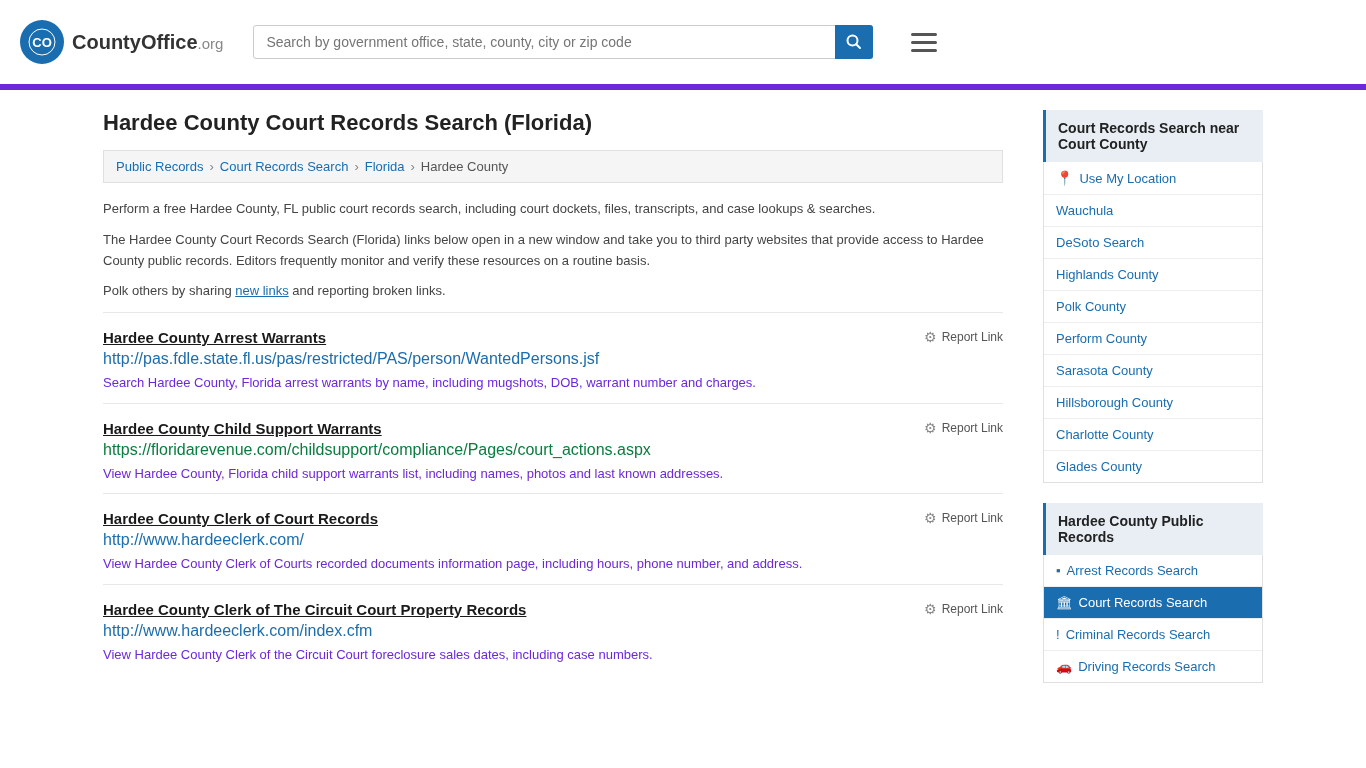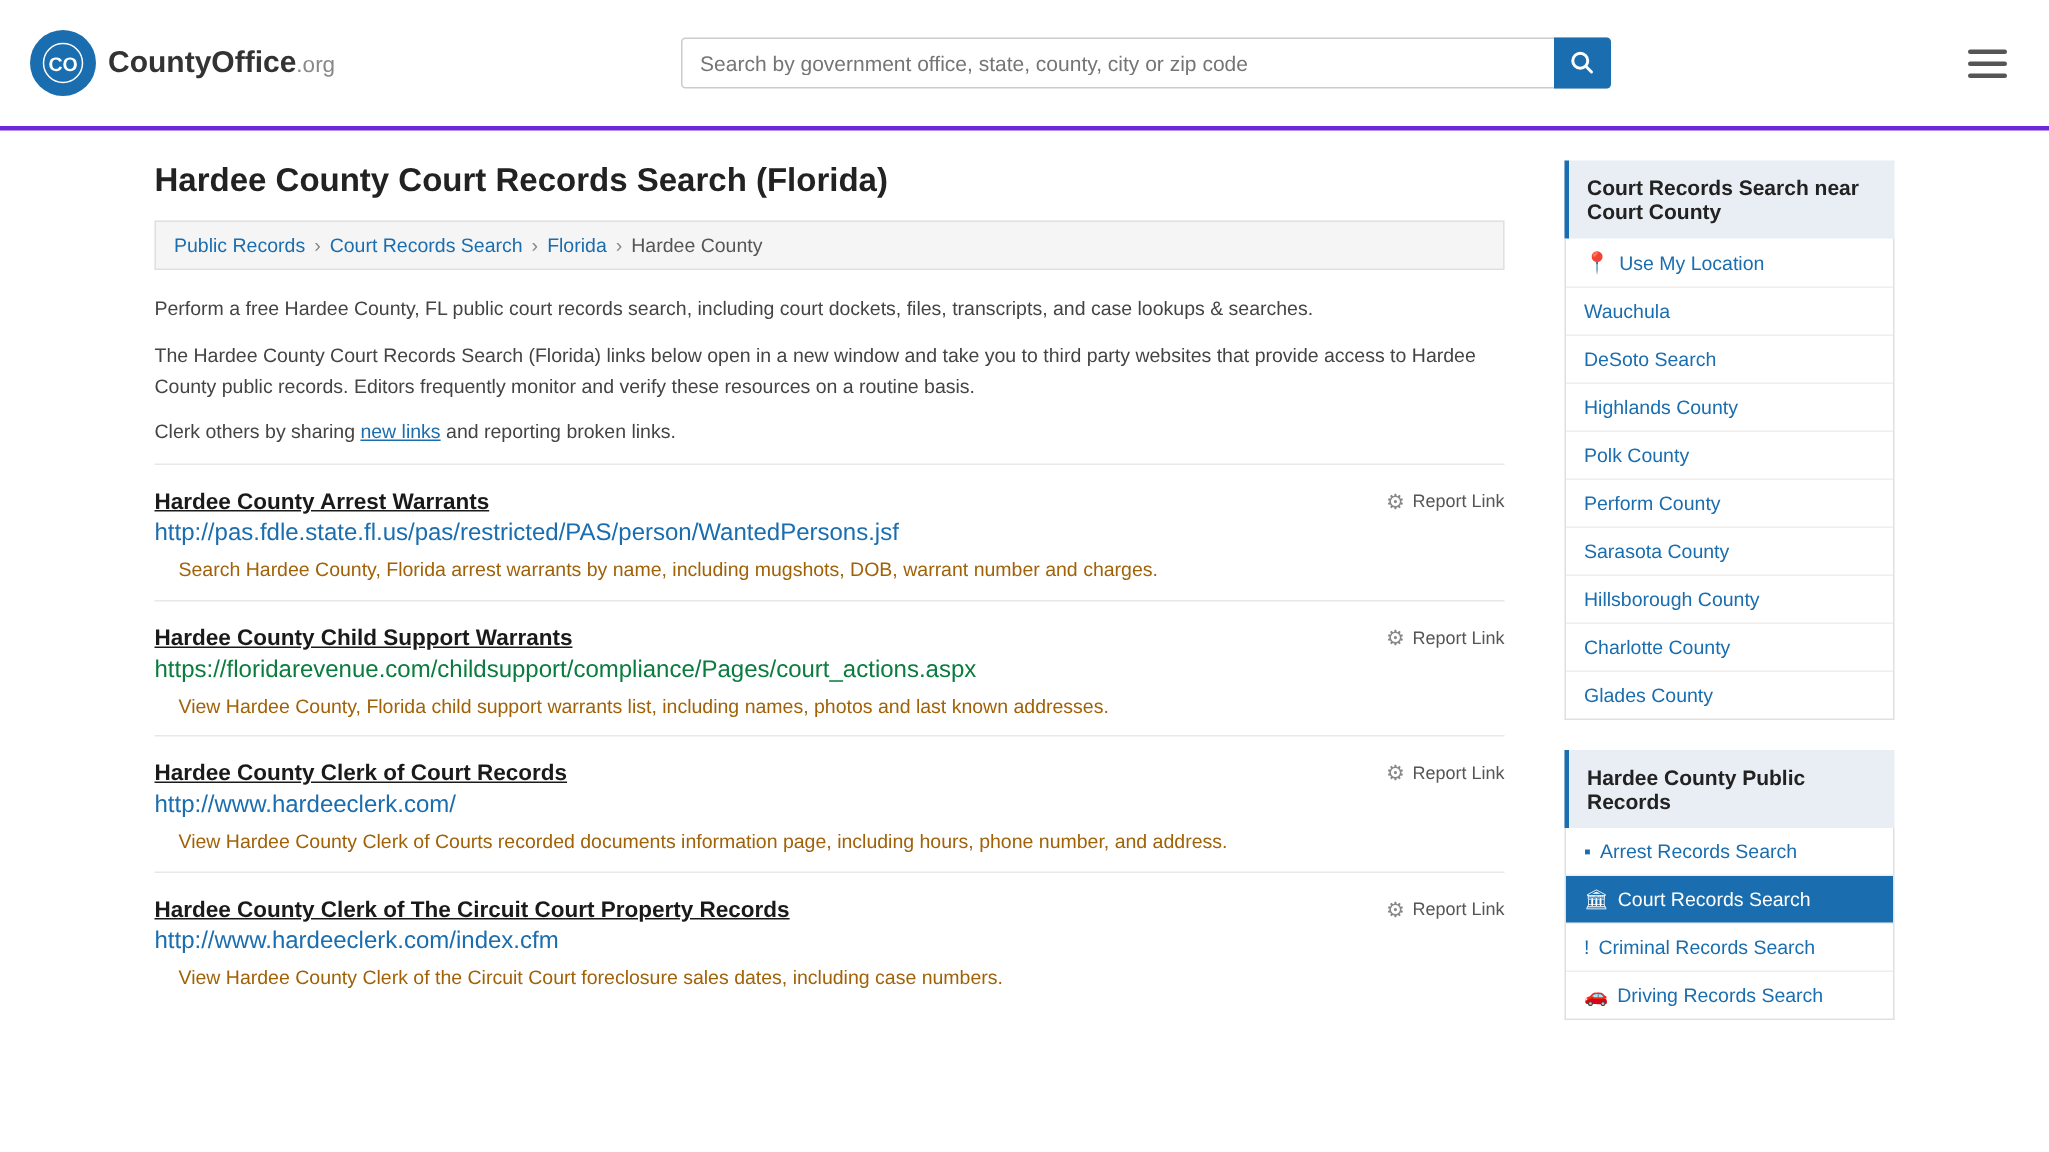--- a/index.html
+++ b/index.html
@@ -1,25 +1,25 @@
 <!DOCTYPE html>
 <html><head>
   <meta charset="utf-8">
   <style>
     * { box-sizing: border-box; margin: 0; padding: 0; }
     body { font-family: Arial, sans-serif; font-size: 14px; color: #333; background: #fff; }
 
     
     .header {
       background: #fff;
-      border-bottom: 3px solid #6d28d9;
+      border-bottom: 6px solid #6d28d9;
       padding: 10px 20px;
       display: flex;
       align-items: center;
-      justify-content: space-between;
+      justify-content: flex-start;
     }
     .logo-area {
       display: flex;
       align-items: center;
       gap: 8px;
     }
     .logo-circle {
       width: 44px;
       height: 44px;
       border-radius: 50%;
@@ -174,23 +174,22 @@
     }
     .result-url {
       font-size: 16px;
       color: #1a6dae;
       margin-bottom: 5px;
       word-break: break-all;
     }
     .result-url.green { color: #0a7c3e; }
     .result-desc {
       font-size: 13px;
-      color: #a16207;
+      color: #6d28d9;
       line-height: 1.5;
-      margin-left: 16px;
     }
 
     
     .sidebar-section {
       margin-bottom: 20px;
     }
     .sidebar-header {
       background: #e8eef4;
       padding: 10px 12px;
       font-size: 14px;
@@ -273,21 +272,21 @@
       <span class="sep">›</span>
       <a href="#">Florida</a>
       <span class="sep">›</span>
       <span class="current">Hardee County</span>
     </nav>
 
     <div class="description">
       <p>Perform a free Hardee County, FL public court records search, including court dockets, files, transcripts, and case lookups &amp; searches.</p>
       <p>The Hardee County Court Records Search (Florida) links below open in a new window and take you to third party websites that provide access to Hardee County public records. Editors frequently monitor and verify these resources on a routine basis.</p>
       <p>
-        <span>Clerk others by sharing </span><a href="#">new links</a><span> and reporting broken links.</span>
+        <span>Polk others by sharing </span><a href="#">new links</a><span> and reporting broken links.</span>
       </p>
     </div>
 
     <div>
 
       <div class="result-item">
         <div class="result-header">
           <span class="result-title">Hardee County Arrest Warrants</span>
           <span class="report-link">
             <span class="report-icon">⚙</span>

